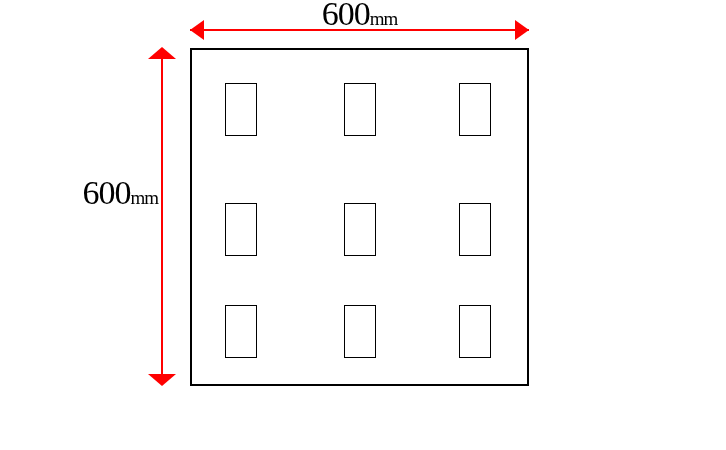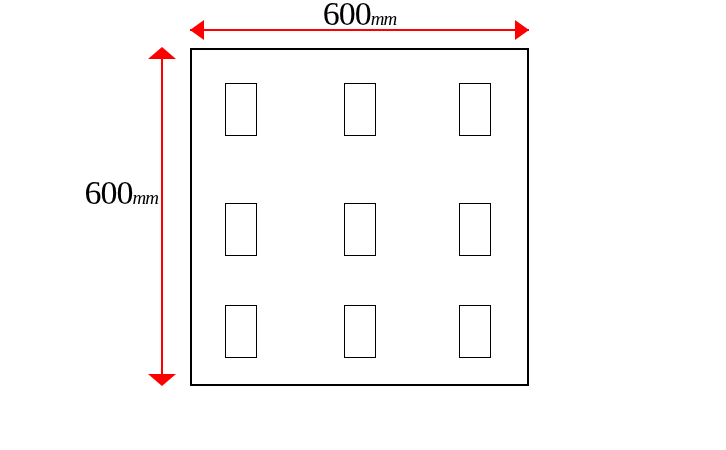--- a/index.html
+++ b/index.html
@@ -53,21 +53,21 @@
               border-left: 14px solid transparent; border-right: 14px solid transparent; }
 
   
   .dim-label {
     position: absolute;
     color: #000000;
     line-height: 26px;
     white-space: nowrap;
   }
   .dim-label .val { font-size: 34px; letter-spacing: -1px; }
-  .dim-label .unit { font-size: 19px; letter-spacing: -1px; font-style: italic; }
+  .dim-label .unit { font-size: 19px; letter-spacing: -1px; }
   .dim-label-top {
     left: 190px; top: 1px; width: 339px;
     text-align: center;
   }
   .dim-label-left {
     left: 62px; top: 180px; width: 96px;
     text-align: right;
   }
 </style>
 </head>

